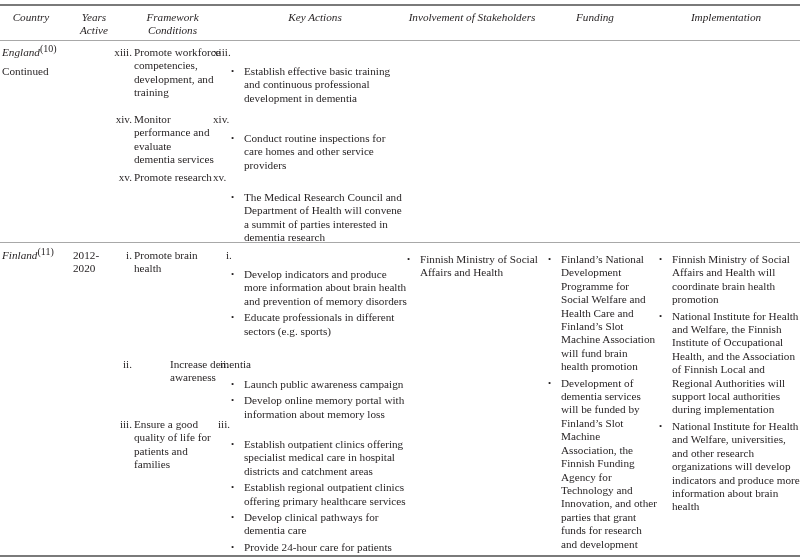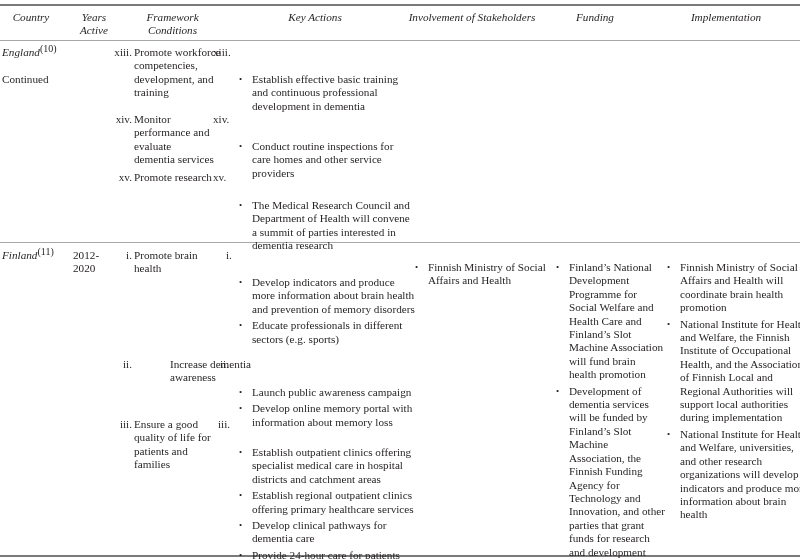--- a/index.html
+++ b/index.html
@@ -7,21 +7,21 @@
          font-family: "Liberation Serif", "DejaVu Serif", serif; color: #231f20; font-size: 11.2px; line-height: 13.4px; }
   .rule { position: absolute; left: 0; width: 800px; background: #8a8a8a; }
   .rule.thick { height: 2px; background: #7a7a7a; }
   .rule.thin { height: 1px; background: #a8a8a8; }
   .hdr { position: absolute; font-style: italic; text-align: center; }
   .abs { position: absolute; }
   .it { font-style: italic; }
   sup { font-size: 10px; vertical-align: 0; position: relative; top: -4px; font-style: normal; }
   .num { position: absolute; text-align: right; }
   .fc { position: absolute; }
-  ul.bl { list-style: none; margin: 12px; padding: 0; position: absolute; }
+  ul.bl { list-style: none; margin: 4px; padding: 0; position: absolute; }
   ul.bl li { position: relative; padding-left: 16px; margin-bottom: 3px; }
   ul.bl li::before { content: "\2022"; position: absolute; left: 3px; top: 0; font-size: 9px; }
 </style>
 </head>
 <body>
 
 <div class="rule thick" style="top:4px;"></div>
 <div class="rule thin" style="top:40px;"></div>
 <div class="rule thin" style="top:242px;"></div>
 <div class="rule thick" style="top:555px;"></div>
@@ -38,21 +38,21 @@
   </div>
   <div class="hdr" style="left:224px;top:11px;width:182px;">Key Actions</div>
   <div class="hdr" style="left:400px;top:11px;width:144px;">Involvement of Stakeholders</div>
   <div class="hdr" style="left:545px;top:11px;width:100px;">Funding</div>
   <div class="hdr" style="left:656px;top:11px;width:140px;font-style:italic;">Implementation</div>
 </div>
 
 <div>
   <div class="abs" style="left:2px;top:46px;">
     <div><span class="it">England</span><sup>(10)</sup></div>
-    <div style="margin-top:14px;">Continued</div>
+    <div style="margin-top:6px;">Continued</div>
   </div>
 
   <div class="num" style="left:108px;top:46px;width:24px;">xiii.</div>
   <div class="fc" style="left:134px;top:46px;width:90px;">Promote workforce competencies, development, and training</div>
   <div class="abs" style="left:213px;top:46px;">xiii.</div>
   <ul class="bl" style="left:224px;top:61px;width:178px;">
     <li>Establish effective basic training and continuous professional development in dementia</li>
   </ul>
 
   <div class="num" style="left:108px;top:113px;width:24px;">xiv.</div>

